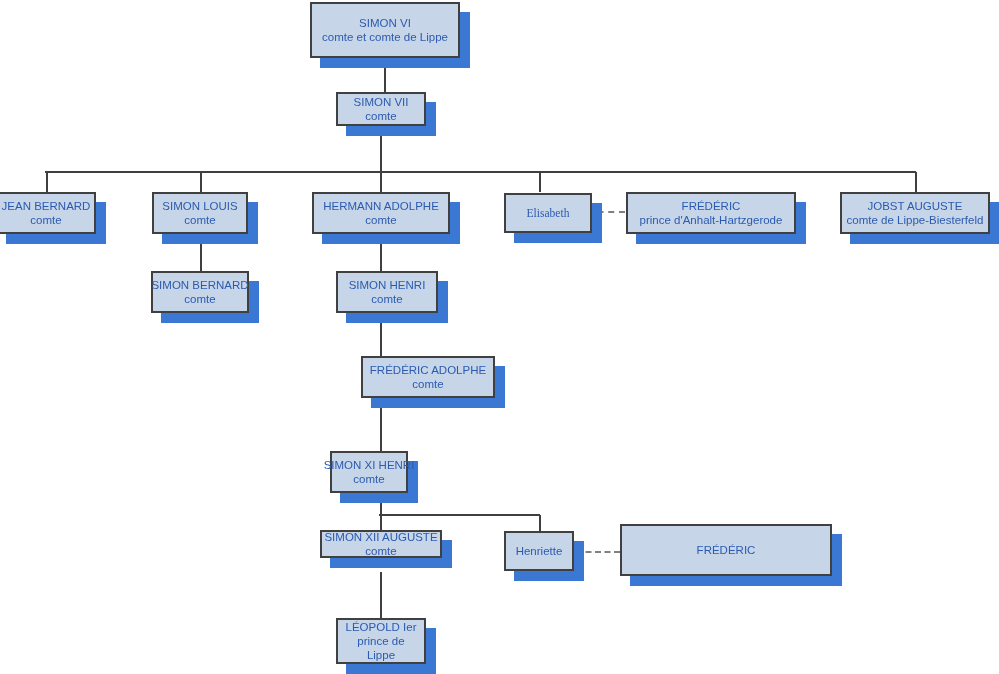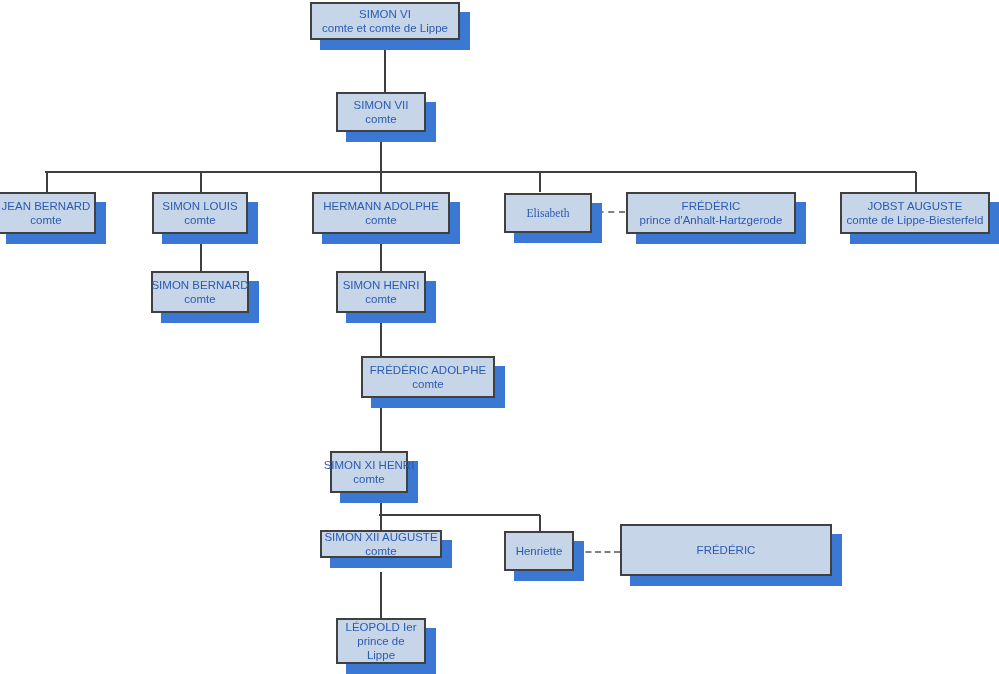--- a/index.html
+++ b/index.html
@@ -91,28 +91,28 @@
       <div class="line v" style="left: 380px; top: 515px; height: 15px;"></div>
       <div class="line v" style="left: 539px; top: 515px; height: 16px;"></div>
       <div class="line v" style="left: 380px; top: 572px; height: 46px;"></div>
       <div class="line h" style="left: 45px; top: 171px; width: 871px;"></div>
       <div class="line h" style="left: 379px; top: 514px; width: 161px;"></div>
       <div class="dashline" style="left: 576px; top: 211px; width: 49px;"></div>
       <div class="dashline" style="left: 576px; top: 551px; width: 44px;"></div>
     </div>
 
   <div id="nodes-layer">
-      <div class="node" style="left: 310px; top: 2px; width: 150px; height: 38px;">
+      <div class="node" style="left: 310px; top: 2px; width: 150px; height: 56px;">
         <div class="shadow"></div>
         <div class="box">
           <div class="title">SIMON VI</div>
           <div class="subtitle">comte et comte de Lippe</div>
         </div>
       </div>
-      <div class="node" style="left: 336px; top: 92px; width: 90px; height: 40px;">
+      <div class="node" style="left: 336px; top: 92px; width: 90px; height: 34px;">
         <div class="shadow"></div>
         <div class="box">
           <div class="title">SIMON VII</div>
           <div class="subtitle">comte</div>
         </div>
       </div>
       <div class="node" style="left: -4px; top: 192px; width: 100px; height: 42px;">
         <div class="shadow"></div>
         <div class="box">
           <div class="title">JEAN BERNARD</div>
@@ -153,21 +153,21 @@
           <div class="subtitle">comte de Lippe-Biesterfeld</div>
         </div>
       </div>
       <div class="node" style="left: 151px; top: 271px; width: 98px; height: 42px;">
         <div class="shadow"></div>
         <div class="box">
           <div class="title">SIMON BERNARD</div>
           <div class="subtitle">comte</div>
         </div>
       </div>
-      <div class="node" style="left: 336px; top: 271px; width: 90px; height: 42px;">
+      <div class="node" style="left: 336px; top: 271px; width: 102px; height: 42px;">
         <div class="shadow"></div>
         <div class="box">
           <div class="title">SIMON HENRI</div>
           <div class="subtitle">comte</div>
         </div>
       </div>
       <div class="node" style="left: 314px; top: 356px; width: 134px; height: 42px; margin-left: 47px;">
         <div class="shadow"></div>
         <div class="box">
           <div class="title">FRÉDÉRIC ADOLPHE</div>

